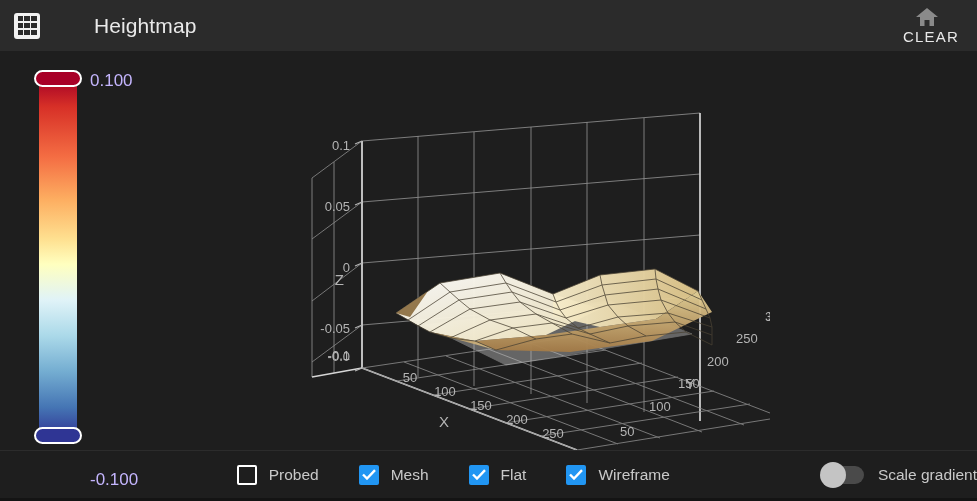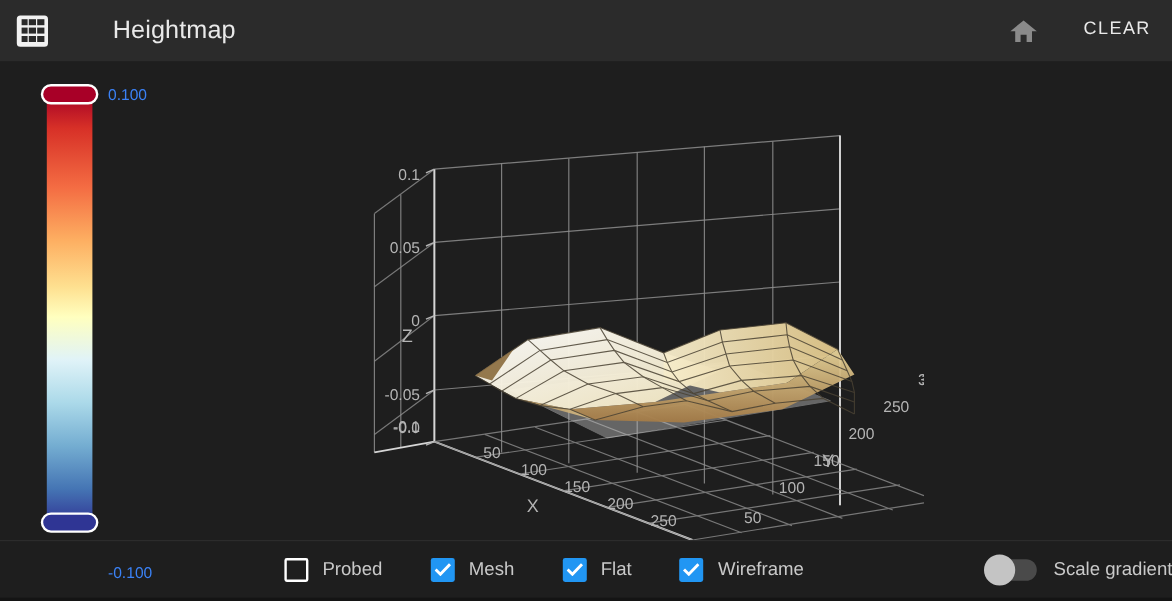--- a/index.html
+++ b/index.html
@@ -37,21 +37,21 @@
     background: #f2f2f2;
   }
   #grid-icon i { background: #2b2b2b; display:block; }
   #app-title {
     margin-left: 14px;
     font-size: 21px;
     color: #e9e9e9;
     letter-spacing: 0.1px;
   }
   #header-right {
-    margin-left: auto; display: flex; align-items: flex-start;
+    margin-left: auto; display: flex; align-items: flex-end; flex-direction: column;
   }
   #home-icon { width: 24px; height: 22px; margin-right: 38px; position: relative; cursor: pointer; }
   #clear-button {
     margin-right: 18px;
     color: #e9e9e9;
     font-size: 15px;
     letter-spacing: 1.2px;
     background: none; border: none;
     font-family: "Liberation Sans", sans-serif;
     cursor: pointer;
@@ -82,21 +82,21 @@
     position: absolute; left: -5px;
     width: 48px; height: 17px;
     border: 2px solid #ffffff;
     border-radius: 10px;
     cursor: pointer;
   }
   #cb-handle-max { top: -8px; background: #a80027; }
   #cb-handle-min { bottom: -8px; background: #2f3594; }
   .cb-label {
     position: absolute; left: 90px;
-    color: #3b82f6; font-size: 13px;
+    color: #c4b5fd; font-size: 17px;
   }
   #cb-max-label { top: 71px; }
   #cb-min-label { top: 422px; margin-top: 48px; }
 
   
   #plot { position: absolute; left: 300px; top: 105px; width: 470px; height: 350px; text-decoration: underline; }
   #plot svg { display: block; }
 
   
   #bottombar {

